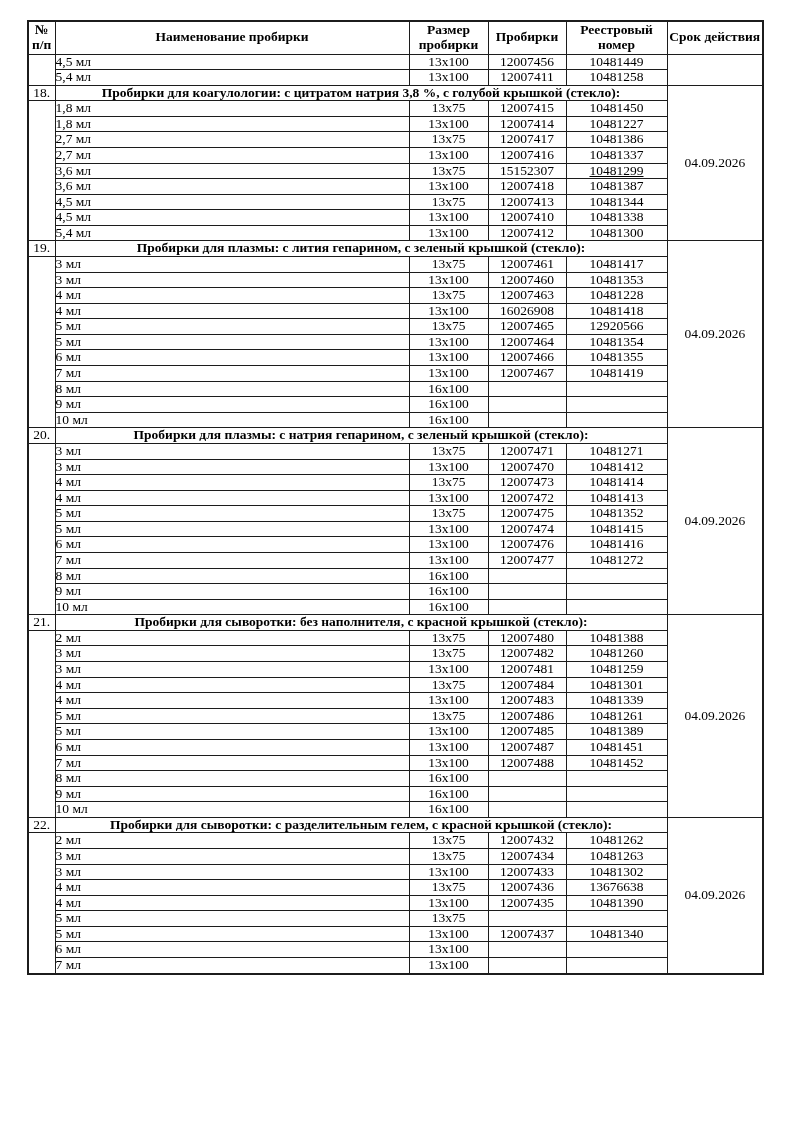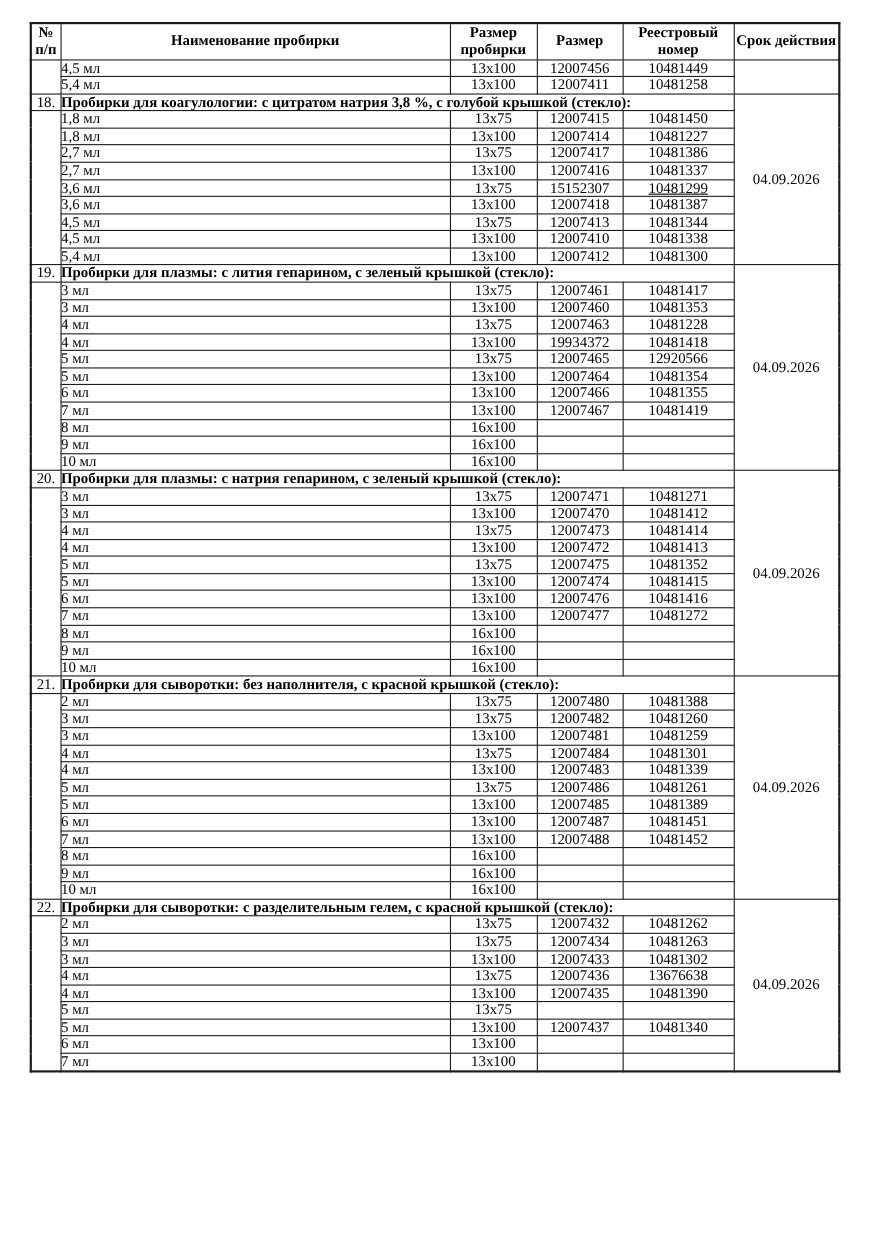--- a/index.html
+++ b/index.html
@@ -31,41 +31,42 @@
   th {
     font-weight:bold;
     text-align:center;
     white-space:normal !important;
     line-height:1.15;
   }
   td.c-name { text-align:left; padding-left:4px; }
   td.c-num, td.c-size, td.c-art, td.c-reg, td.c-val { text-align:center; }
   td.section-title {
     font-weight:bold;
+    text-align:center;
   }
   .u { text-decoration:underline; }
 </style>
 </head>
 <body>
 
 <table id="doc-table">
   <colgroup>
     <col style="width:27px">
     <col style="width:354px">
     <col style="width:79px">
     <col style="width:78px">
     <col style="width:101px">
     <col style="width:96px">
   </colgroup>
   <tbody id="doc-table-body">
       <tr class="header-row">
         <th><span>№ п/п</span></th>
         <th><span>Наименование пробирки</span></th>
         <th><span>Размер пробирки</span></th>
-        <th><span>Размер</span></th>
+        <th><span>Пробирки</span></th>
         <th><span>Реестровый номер</span></th>
         <th><span>Срок действия</span></th>
       </tr>
       <tr>
         <td class="c-num" rowspan="2"></td>
         <td class="c-name"><span>4,5 мл</span></td>
         <td class="c-size"><span>13x100</span></td>
         <td class="c-art"><span>12007456</span></td>
         <td class="c-reg"><span>10481449</span></td>
         <td class="c-val" rowspan="2"></td>
@@ -156,21 +157,21 @@
       </tr>
       <tr>
         <td class="c-name"><span>4 мл</span></td>
         <td class="c-size"><span>13x75</span></td>
         <td class="c-art"><span>12007463</span></td>
         <td class="c-reg"><span>10481228</span></td>
       </tr>
       <tr>
         <td class="c-name"><span>4 мл</span></td>
         <td class="c-size"><span>13x100</span></td>
-        <td class="c-art"><span>19934372</span></td>
+        <td class="c-art"><span>16026908</span></td>
         <td class="c-reg"><span>10481418</span></td>
       </tr>
       <tr>
         <td class="c-name"><span>5 мл</span></td>
         <td class="c-size"><span>13x75</span></td>
         <td class="c-art"><span>12007465</span></td>
         <td class="c-reg"><span>12920566</span></td>
       </tr>
       <tr>
         <td class="c-name"><span>5 мл</span></td>

